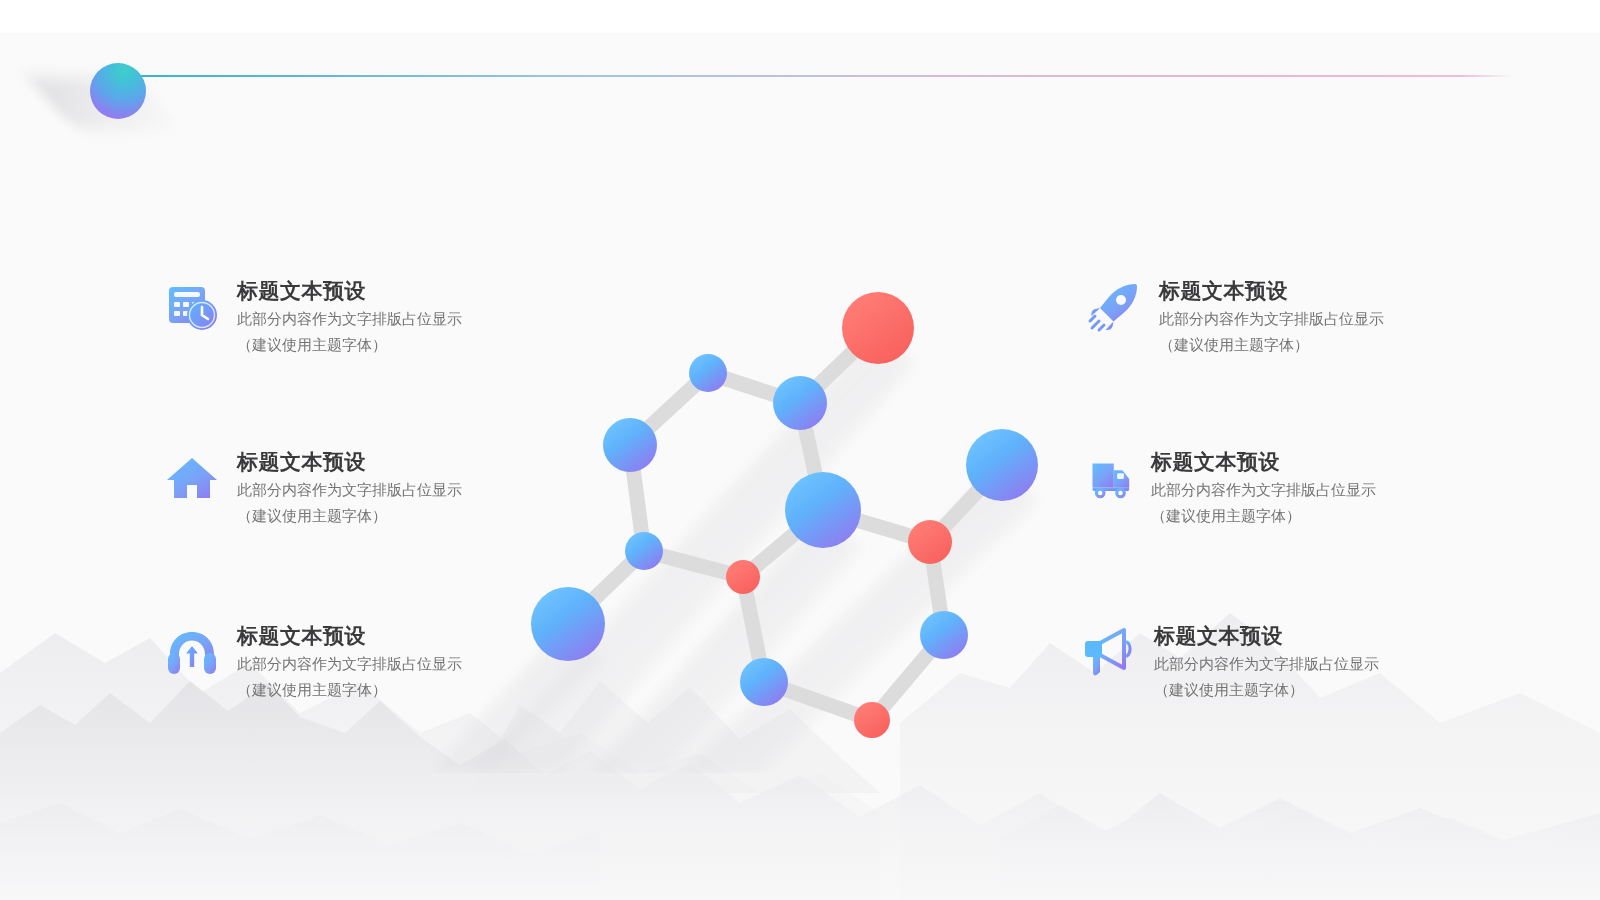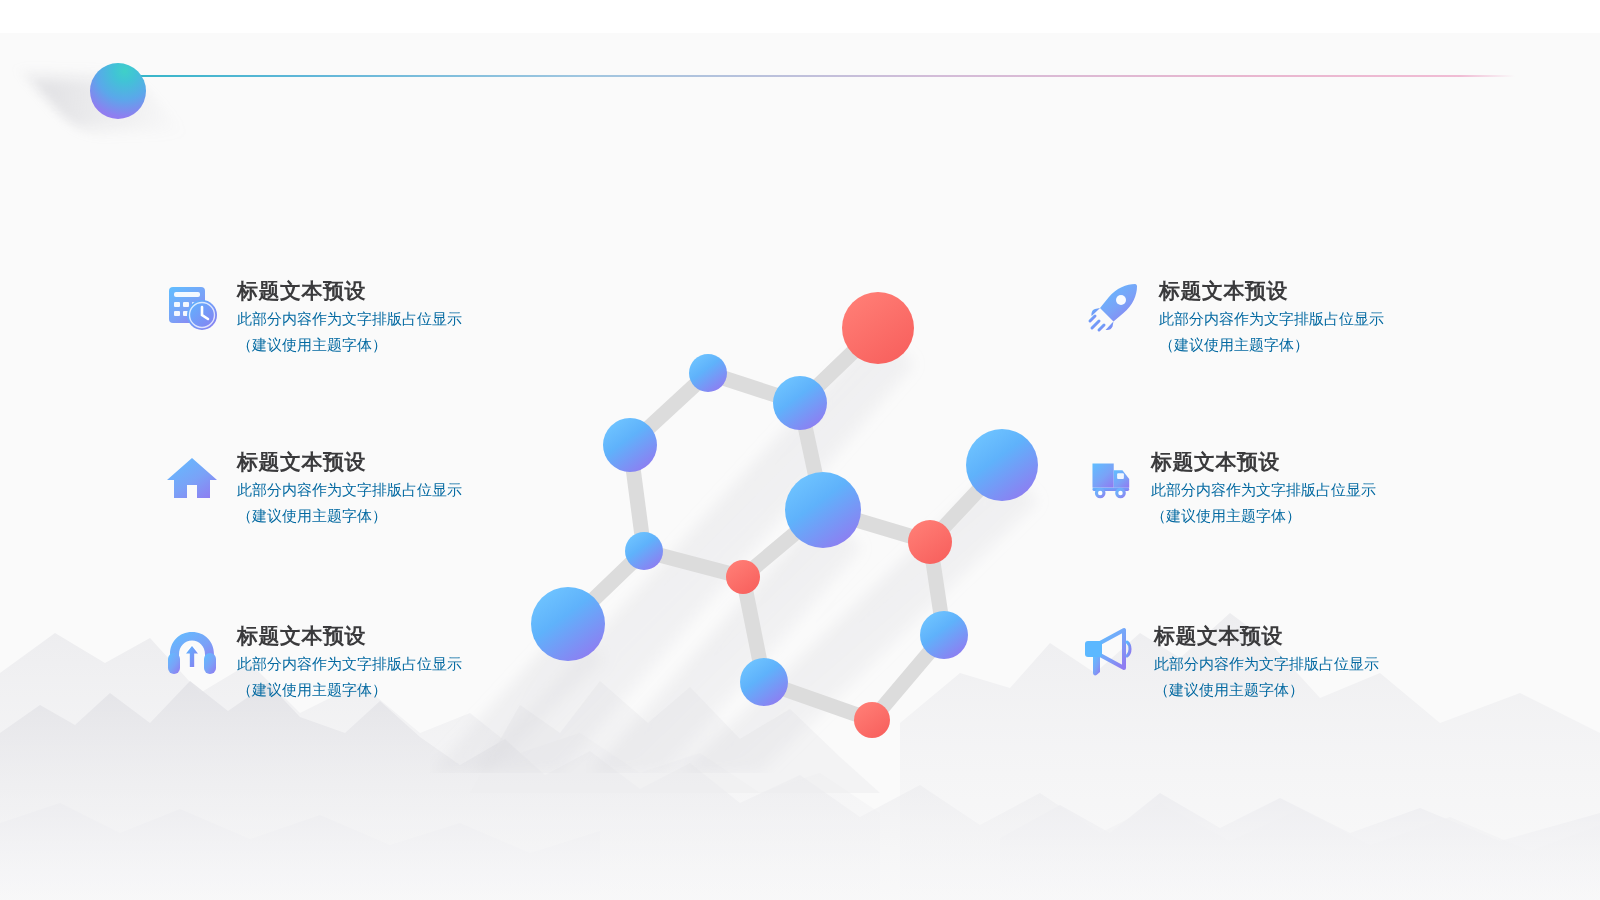--- a/index.html
+++ b/index.html
@@ -97,21 +97,21 @@
   .ftitle {
     font-size: 21px;
     font-weight: bold;
     color: #3a3a3c;
     line-height: 26px;
     letter-spacing: 0.5px;
     white-space: nowrap;
   }
   .fdesc {
     font-size: 15px;
-    color: #0369a1;
+    color: #737373;
     line-height: 23px;
     white-space: nowrap;
     margin-top: 3px;
   }
 
   
   #feat-0 { left: 163px; top: 245px; }
   #feat-1 { left: 163px; top: 416px; }
   #feat-2 { left: 163px; top: 590px; }
   

